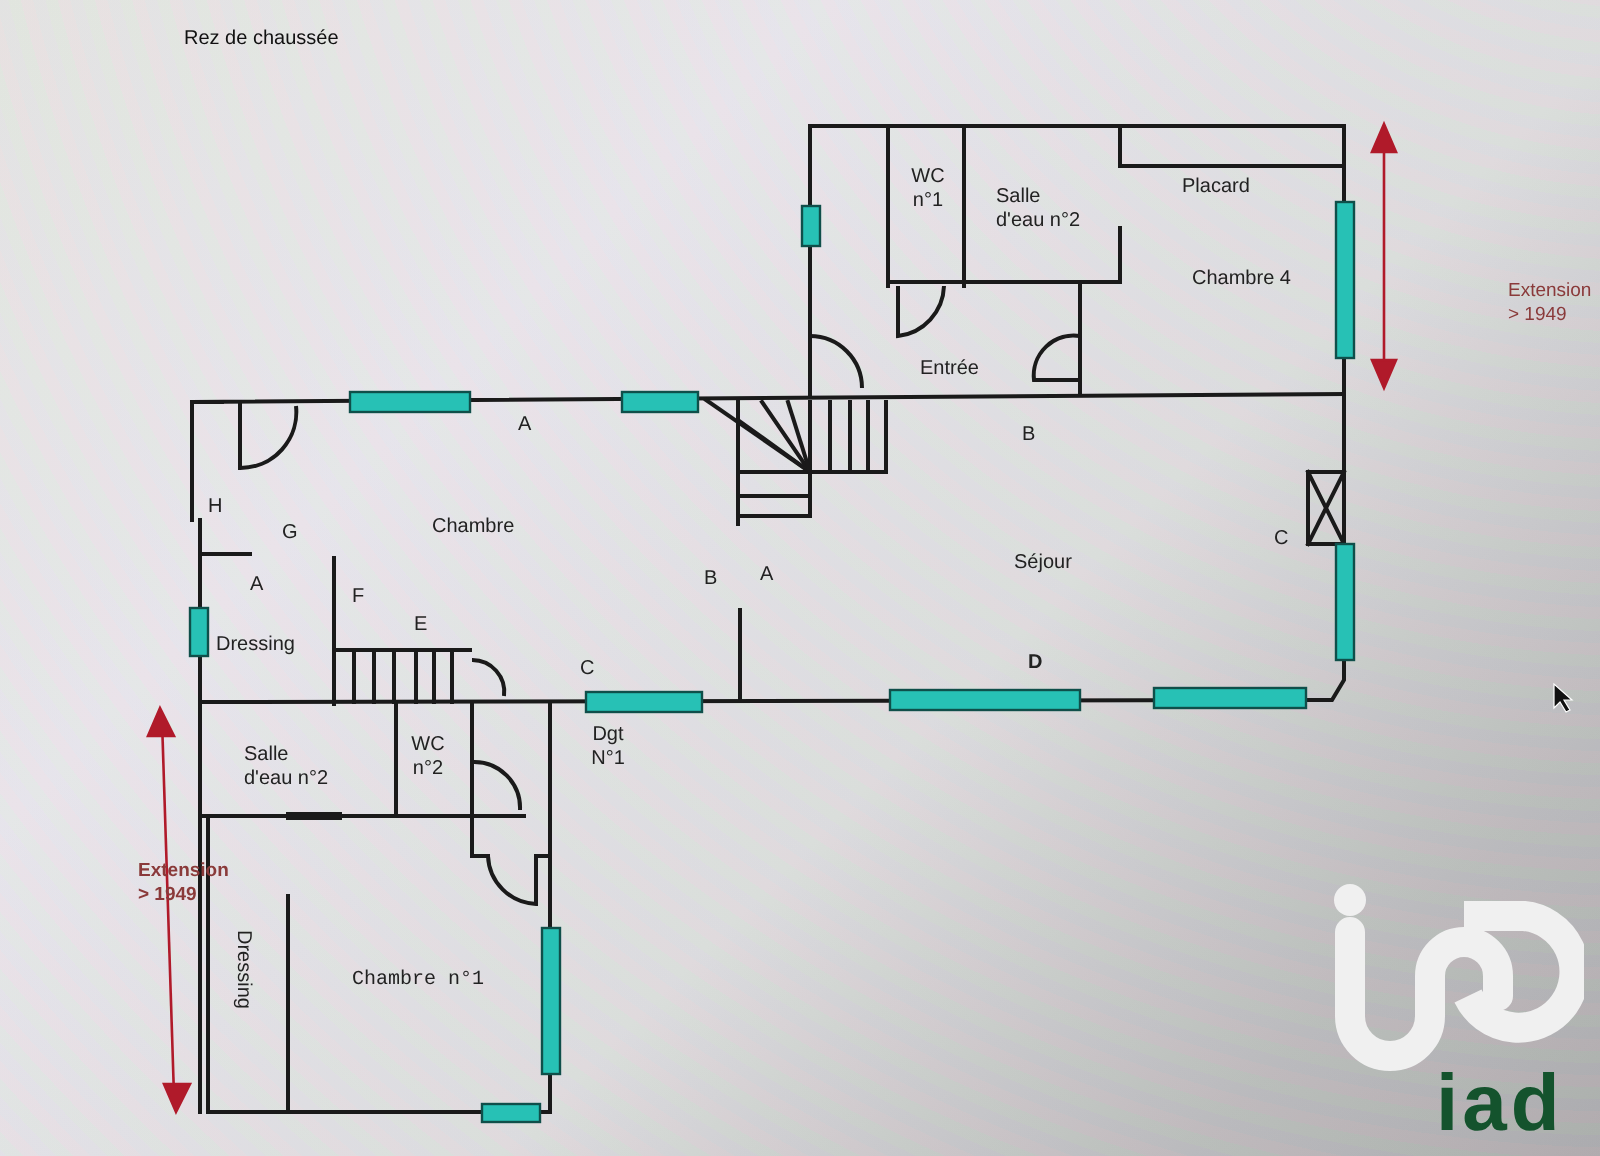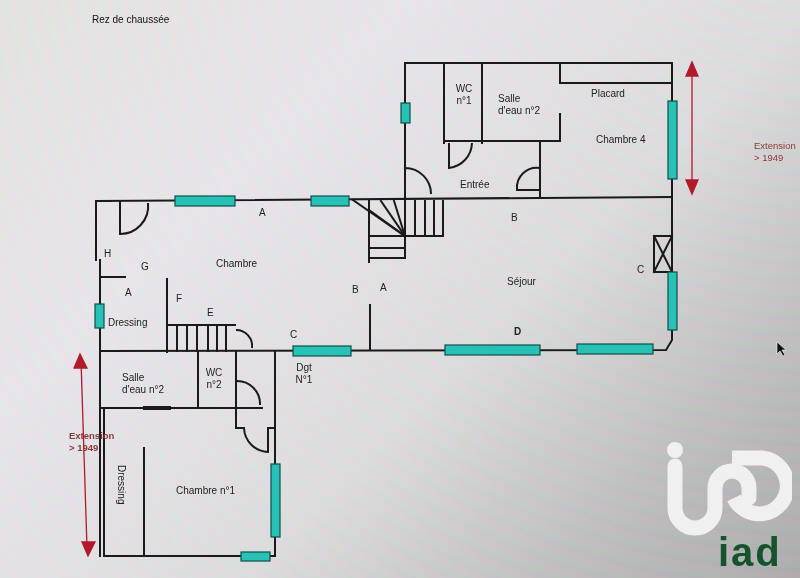--- a/index.html
+++ b/index.html
@@ -160,21 +160,21 @@
 </div>
 <div class="lbl center" style="left:214px;top:367px;">
   <div>WC</div>
     <div>n°2</div>
 </div>
 <div class="lbl center" style="left:268px;top:362px;margin-left:36px;">
   <div>Dgt</div>
     <div>N°1</div>
 </div>
 <div class="lbl vert" style="left:127px;top:465px;">Dressing</div>
-<div class="lbl" style="left:176px;top:485px;">Chambre n°1</div>
+<div class="lbl" style="left:176px;top:485px;font-family:Liberation Mono, monospace;">Chambre n°1</div>
 
 <div class="lbl" style="left:259px;top:207px;">A</div>
 <div class="lbl" style="left:104px;top:248px;">H</div>
 <div class="lbl" style="left:141px;top:261px;">G</div>
 <div class="lbl" style="left:125px;top:287px;">A</div>
 <div class="lbl" style="left:176px;top:293px;">F</div>
 <div class="lbl" style="left:207px;top:307px;">E</div>
 <div class="lbl" style="left:290px;top:329px;">C</div>
 <div class="lbl" style="left:352px;top:284px;">B</div>
 <div class="lbl" style="left:380px;top:282px;">A</div>

